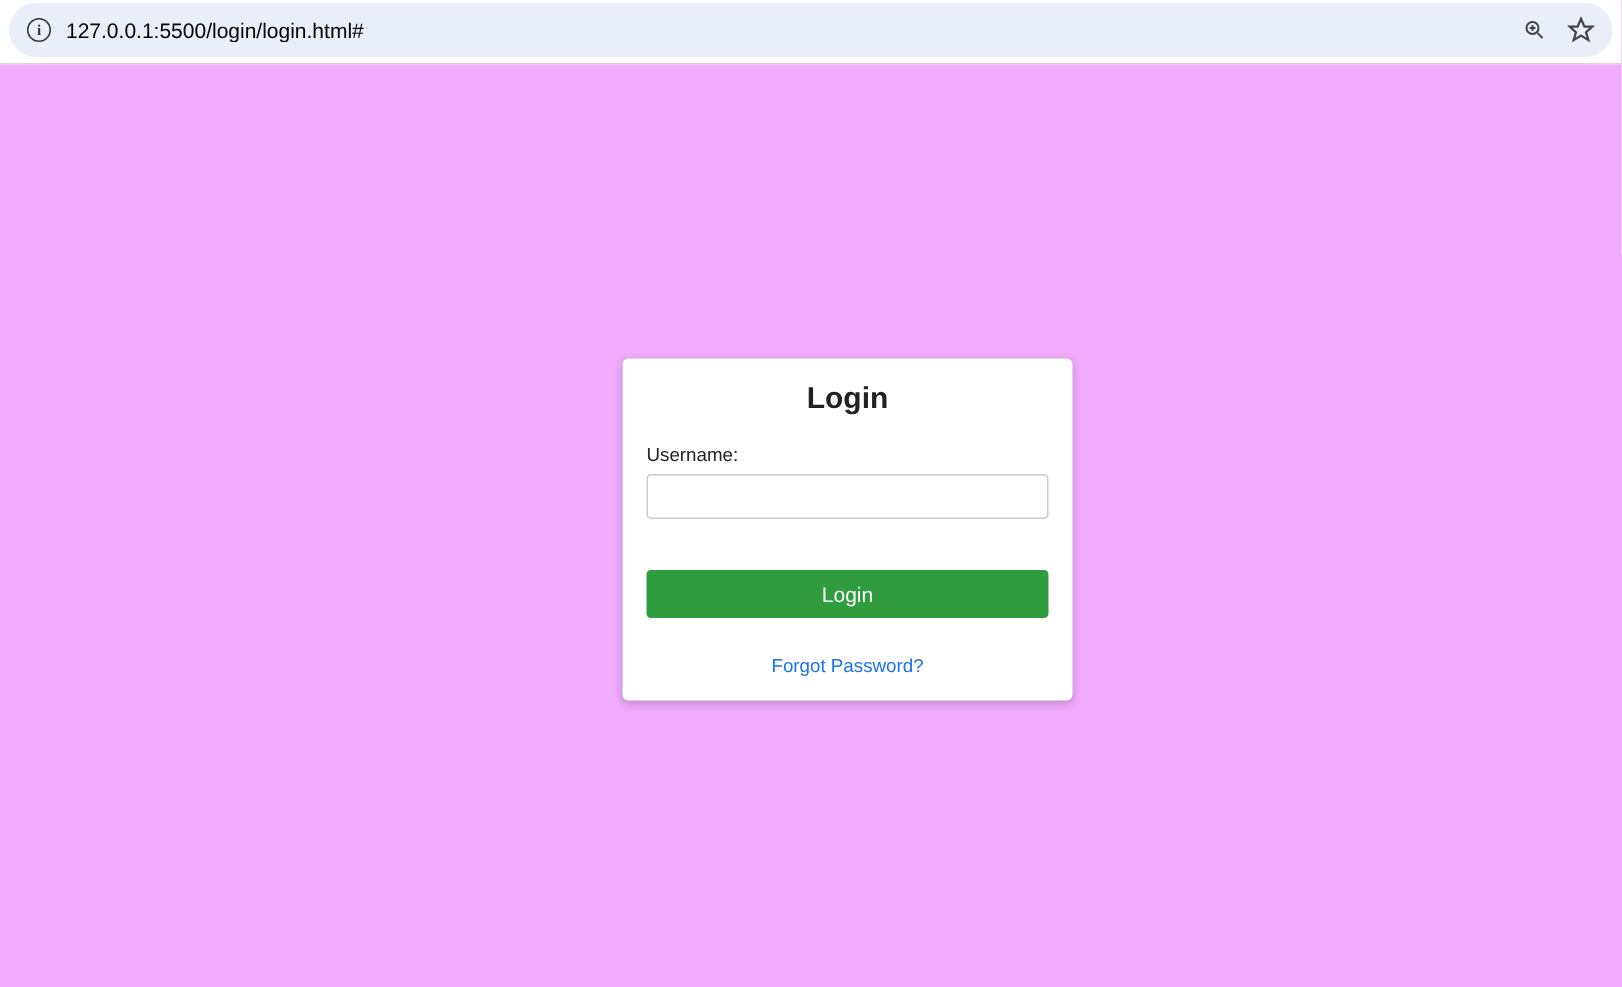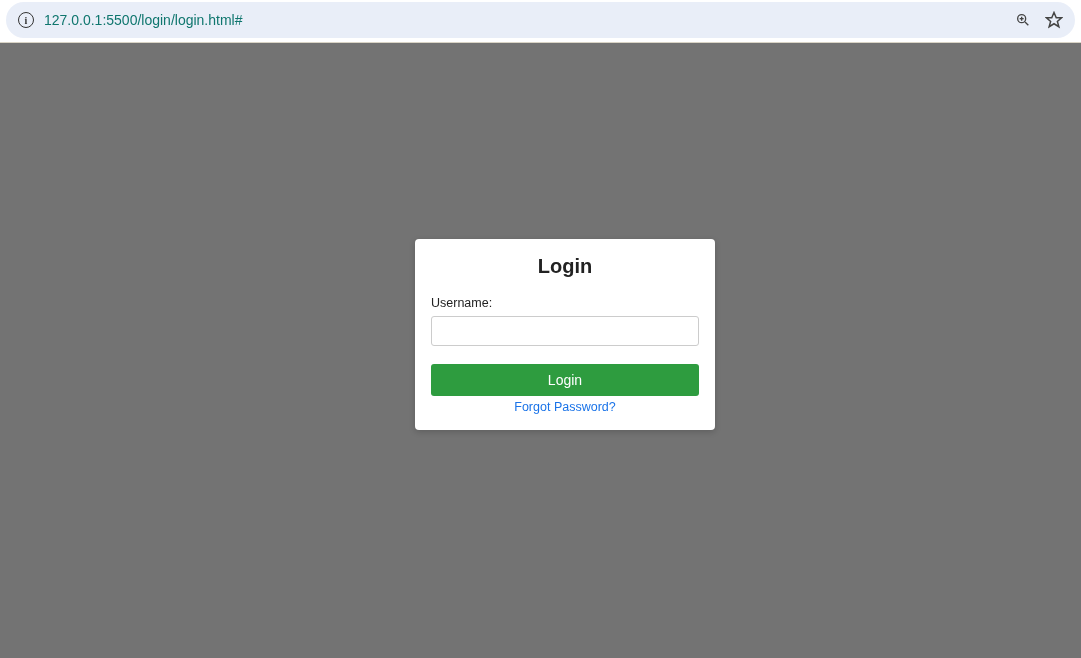--- a/index.html
+++ b/index.html
@@ -34,40 +34,40 @@
       content: "i";
       font-family: Georgia, serif;
       font-style: normal;
       font-weight: bold;
       font-size: 10px;
       color: #333;
     }
     .addr-bar .url {
       flex: 1;
       font-size: 14px;
-      color: #0f766e;
+      color: #000000;
       border: none;
       background: transparent;
       outline: none;
     }
     .addr-bar .right-icons {
       display: flex;
       align-items: center;
       gap: 14px;
     }
     .addr-bar svg { display: block; }
 
     .divider {
       height: 1px;
       background: #d9d4c6;
       width: 100%;
     }
 
     .page-area {
-      background: #737373;
+      background: #f0abfc;
       height: calc(658px - 43px);
       position: relative;
     }
 
     .login-card {
       position: absolute;
       width: 300px;
       left: 415px;
       top: 196px;
       background: #fff;
@@ -75,21 +75,21 @@
       padding: 16px;
       box-shadow: 0 2px 6px rgba(0,0,0,0.18);
     }
     .login-card h2 {
       text-align: center;
       font-size: 20px;
       font-weight: bold;
       color: #222;
       margin-bottom: 18px;
     }
-    .form-group { margin-bottom: 14px; }
+    .form-group { margin-bottom: 30px; }
     .form-group label {
       display: block;
       font-size: 12.5px;
       color: #222;
       margin-bottom: 6px;
     }
     .form-group input {
       width: 100%;
       height: 30px;
       border: 1px solid #ccc;
@@ -105,21 +105,21 @@
       border: none;
       border-radius: 3px;
       font-size: 14px;
       font-weight: 500;
       cursor: pointer;
       margin-top: 4px;
     }
     .forgot {
       display: block;
       text-align: center;
-      margin-top: 4px;
+      margin-top: 25px;
       font-size: 12.5px;
       color: #1a73e8;
       text-decoration: none;
     }
   </style>
 </head>
 <body>
 
 <div class="addr-bar">
   <span class="info-icon"></span>

